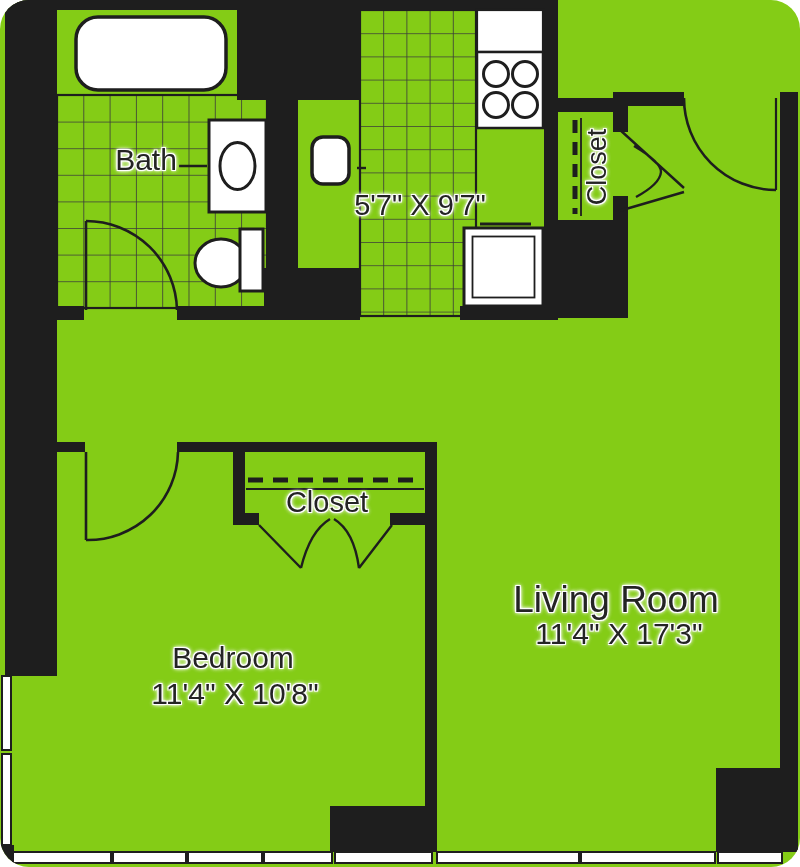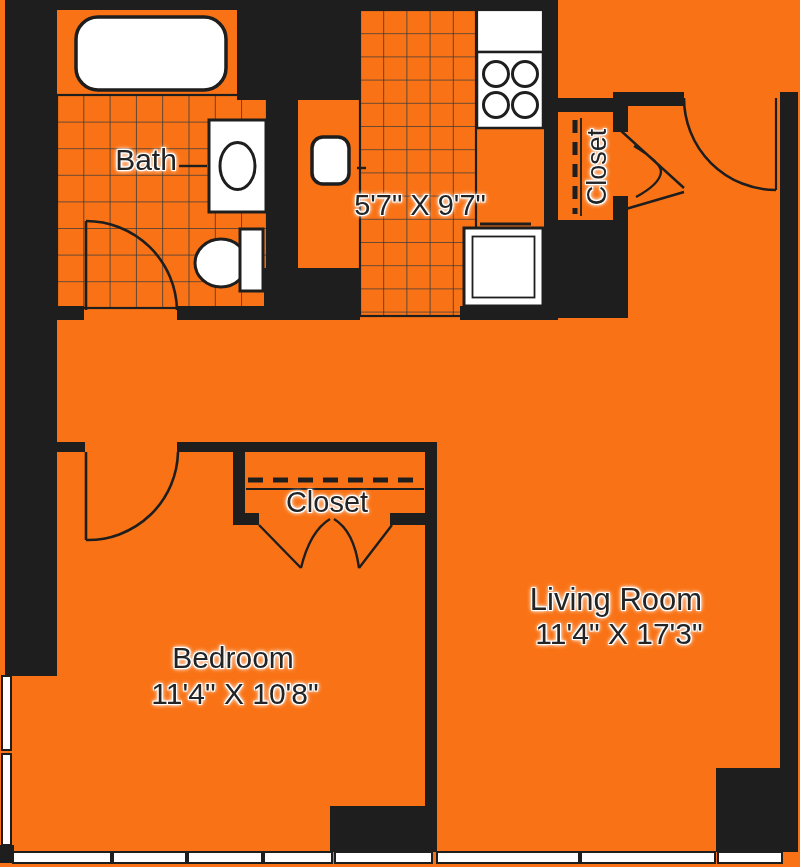--- a/index.html
+++ b/index.html
@@ -1,17 +1,17 @@
 <!DOCTYPE html>
 <html><head>
 <meta charset="utf-8">
 <style>
   html,body{margin:0;padding:0;background:#fff;}
-  #plan{position:relative;width:800px;height:867px;background:#f97316;overflow:hidden;
-        font-family:"Liberation Sans", sans-serif;}
+  #plan{position:relative;width:800px;height:867px;background:#84cc16;overflow:hidden;
+        font-family:"Liberation Sans", sans-serif;border-radius:29px;}
   #plan svg{position:absolute;left:0;top:0;}
   .lbl{position:absolute;color:#242424;white-space:nowrap;
        transform:translate(-50%,-50%);
        text-shadow:0 0 3px #fff,0 0 3px #fff,0 0 5px #fff,0 0 5px #fff,
                    1px 1px 0 #fff,-1px -1px 0 #fff,1px -1px 0 #fff,-1px 1px 0 #fff;}
   .room-name{font-size:30px;}
   .room-dims{font-size:29px;}
   .rot{transform:translate(-50%,-50%) rotate(-90deg);}
 </style>
 </head>
@@ -124,15 +124,15 @@
 
   <div class="lbl room-dims" style="left:420px;top:205px;">5'7" X 9'7"</div>
 
   <div class="lbl room-name rot" style="left:597px;top:167px;font-size:27px;">Closet</div>
 
   <div class="lbl room-name" style="left:327px;top:502px;font-size:29px;">Closet</div>
 
   <div class="lbl room-name" style="left:233px;top:658px;">Bedroom</div>
   <div class="lbl room-dims" style="left:235px;top:694px;font-size:30px;">11'4" X 10'8"</div>
 
-  <div class="lbl room-name" style="left:616px;top:600px;font-size:31px;">Living Room</div>
+  <div class="lbl room-name" style="left:616px;top:600px;font-size:37px;">Living Room</div>
   <div class="lbl room-dims" style="left:619px;top:634px;font-size:30px;">11'4" X 17'3"</div>
 </div>
 
 </body></html>

